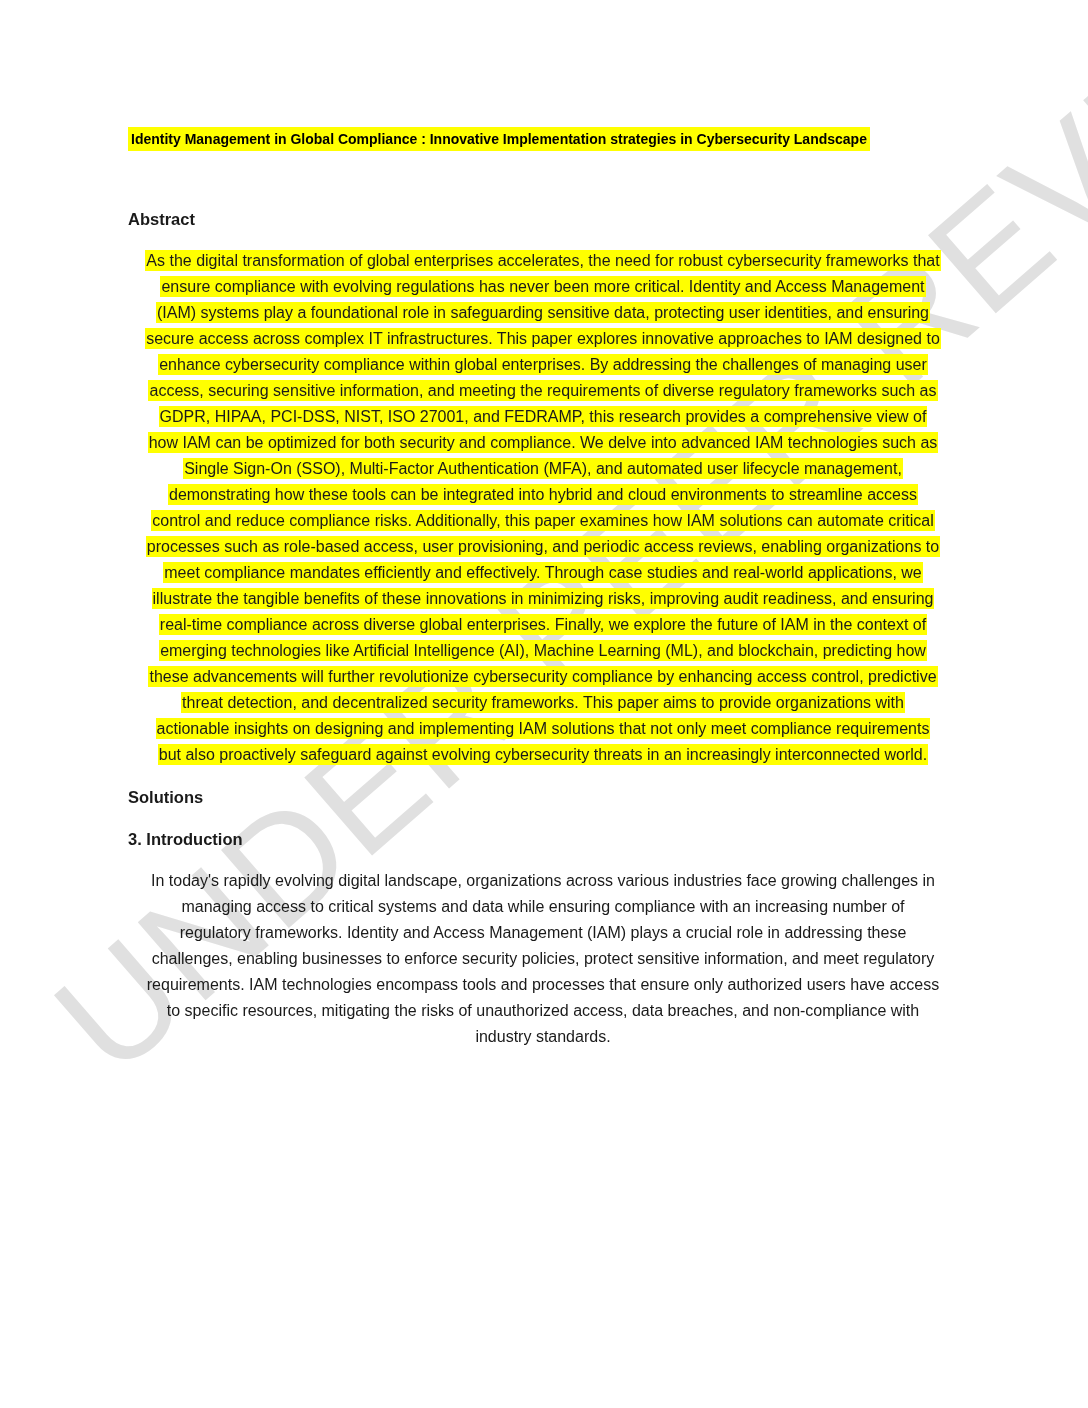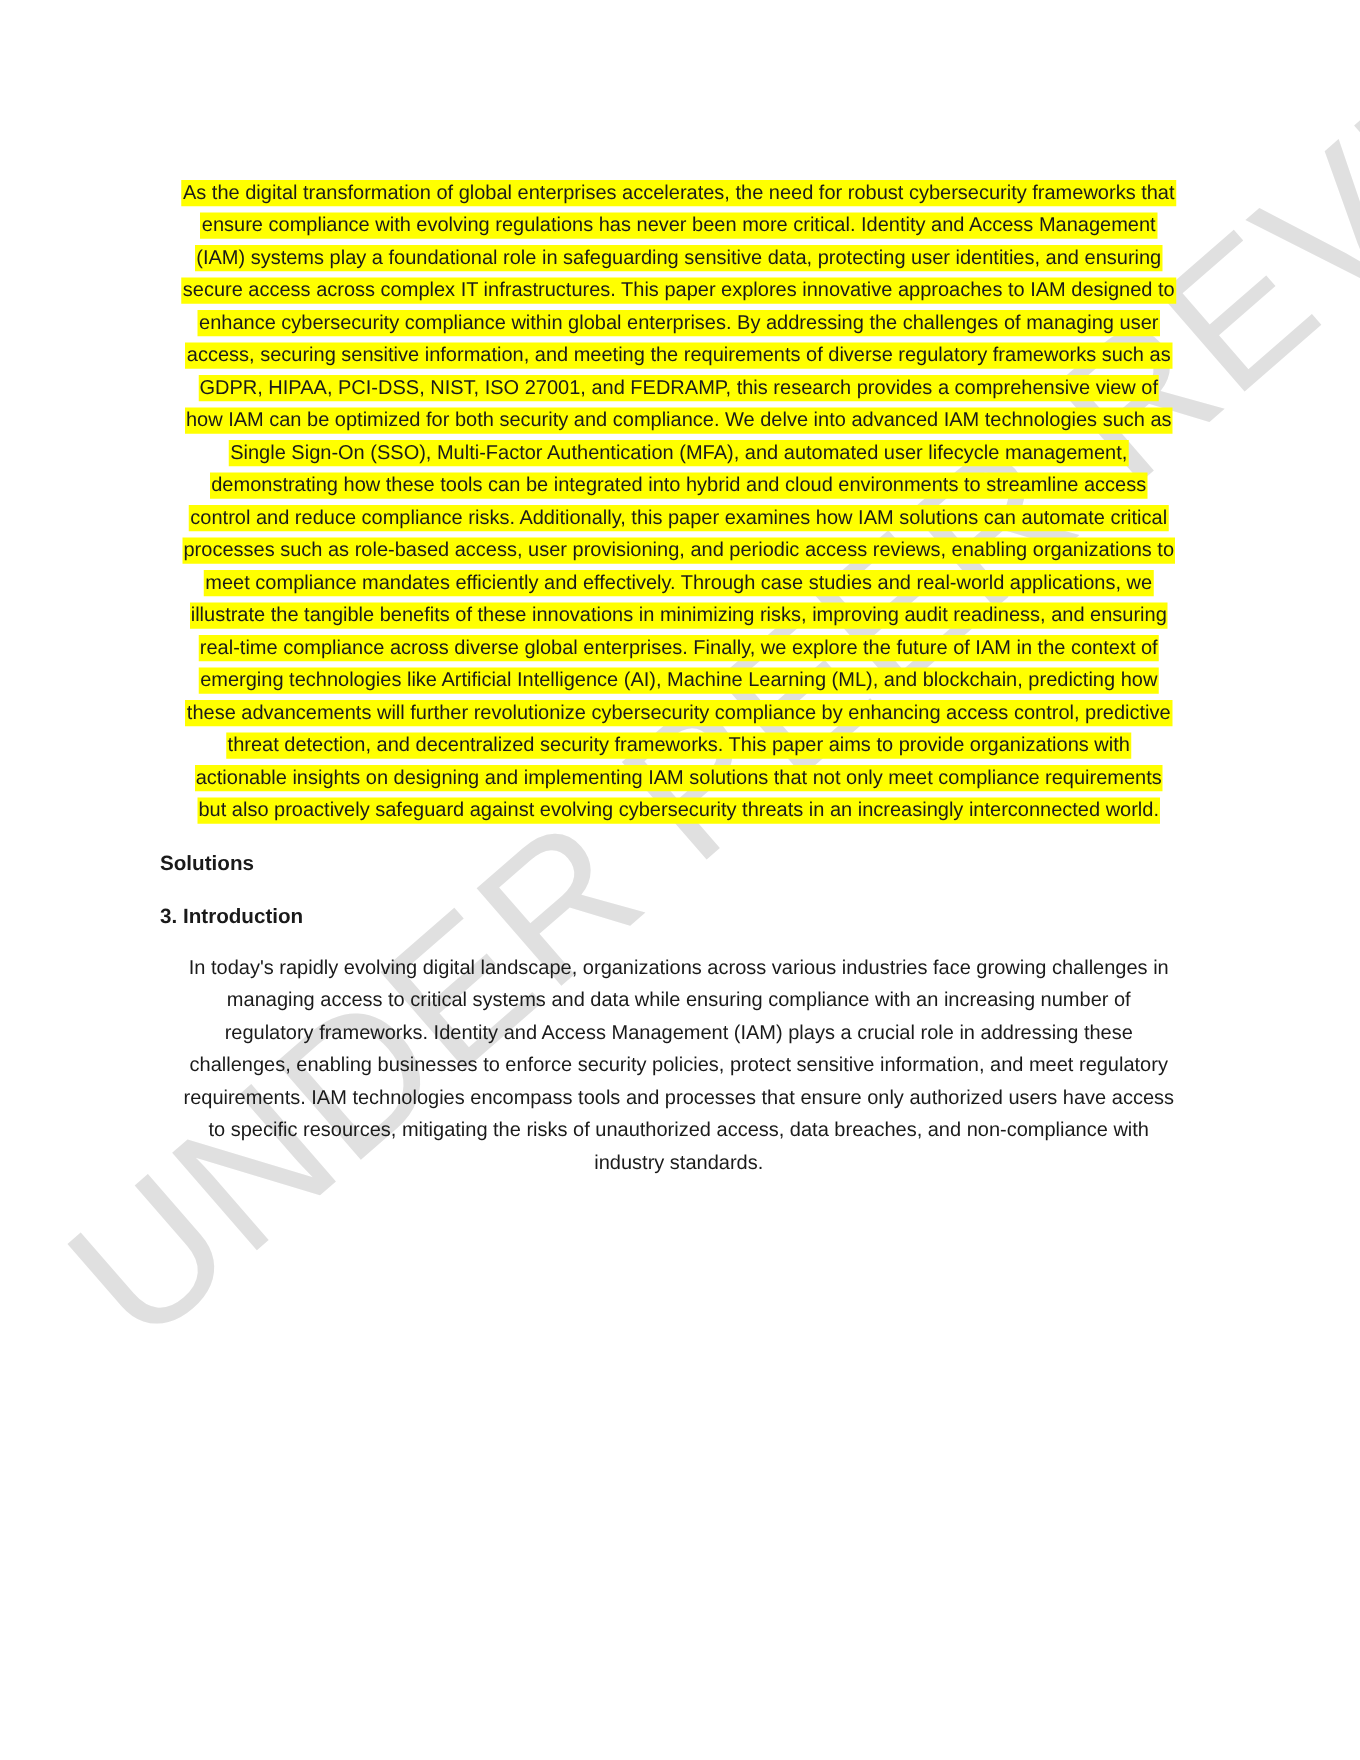--- a/index.html
+++ b/index.html
@@ -78,21 +78,25 @@
 </style>
 </head>
 <body>
 
 <div class="page">
 
   <div class="watermark">UNDER PEER REVIEW</div>
 
   <div class="content">
 
+    <div class="doc-title">
+      <span class="hl">Identity Management in Global Compliance : Innovative Implementation strategies in Cybersecurity Landscape</span>
+    </div>
 
+    <h2>Abstract</h2>
 
     <p class="para abstract">
       <span class="hl">As the digital transformation of global enterprises accelerates, the need for robust cybersecurity frameworks that ensure compliance with evolving regulations has never been more critical. Identity and Access Management (IAM) systems play a foundational role in safeguarding sensitive data, protecting user identities, and ensuring secure access across complex IT infrastructures. This paper explores innovative approaches to IAM designed to enhance cybersecurity compliance within global enterprises. By addressing the challenges of managing user access, securing sensitive information, and meeting the requirements of diverse regulatory frameworks such as GDPR, HIPAA, PCI-DSS, NIST, ISO 27001, and FEDRAMP, this research provides a comprehensive view of how IAM can be optimized for both security and compliance. We delve into advanced IAM technologies such as Single Sign-On (SSO), Multi-Factor Authentication (MFA), and automated user lifecycle management, demonstrating how these tools can be integrated into hybrid and cloud environments to streamline access control and reduce compliance risks. Additionally, this paper examines how IAM solutions can automate critical processes such as role-based access, user provisioning, and periodic access reviews, enabling organizations to meet compliance mandates efficiently and effectively. Through case studies and real-world applications, we illustrate the tangible benefits of these innovations in minimizing risks, improving audit readiness, and ensuring real-time compliance across diverse global enterprises. Finally, we explore the future of IAM in the context of emerging technologies like Artificial Intelligence (AI), Machine Learning (ML), and blockchain, predicting how these advancements will further revolutionize cybersecurity compliance by enhancing access control, predictive threat detection, and decentralized security frameworks. This paper aims to provide organizations with actionable insights on designing and implementing IAM solutions that not only meet compliance requirements but also proactively safeguard against evolving cybersecurity threats in an increasingly interconnected world.</span>
     </p>
 
     <h2>Solutions</h2>
 
 
     <h2>3. Introduction</h2>
 

